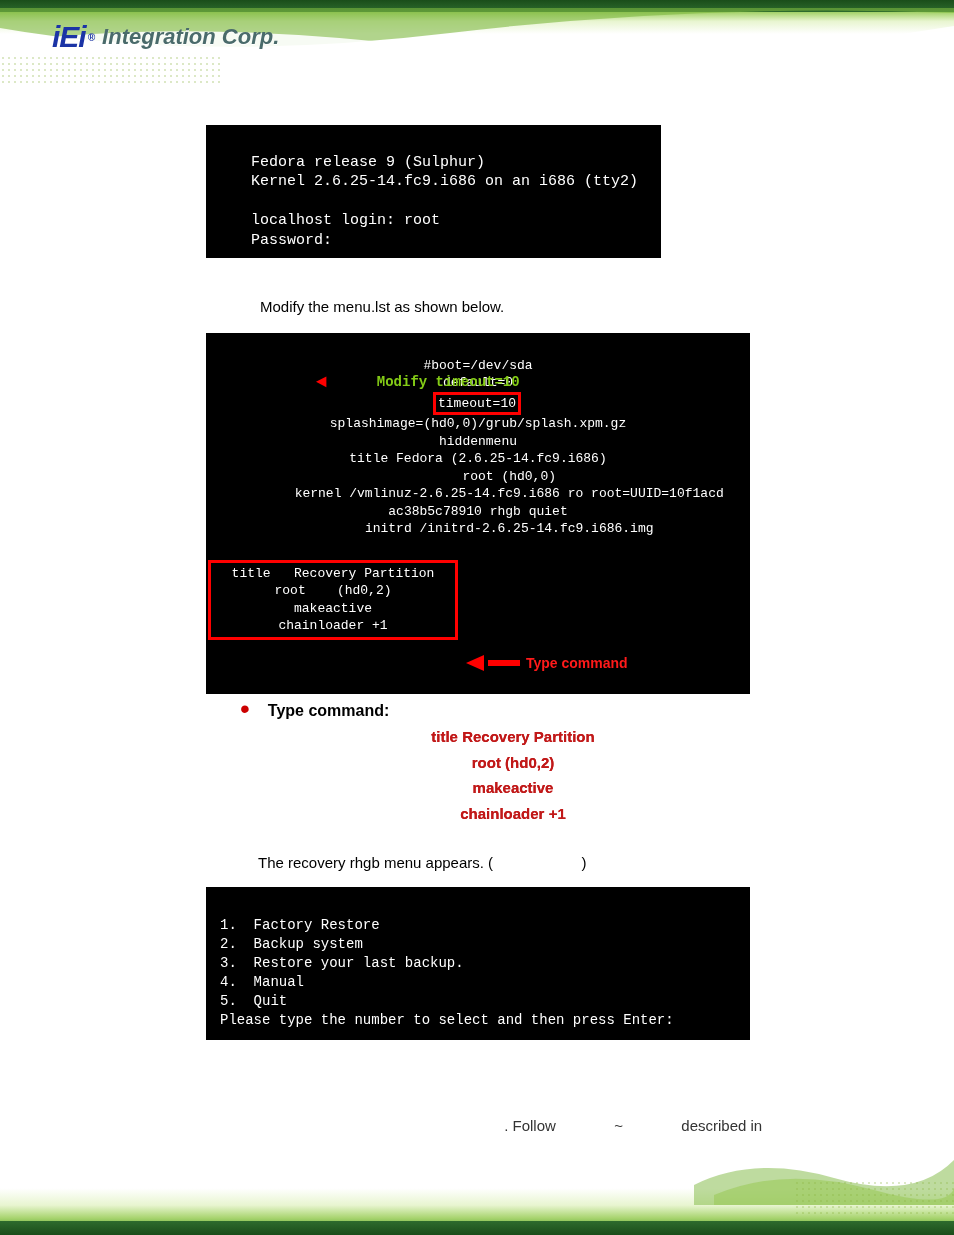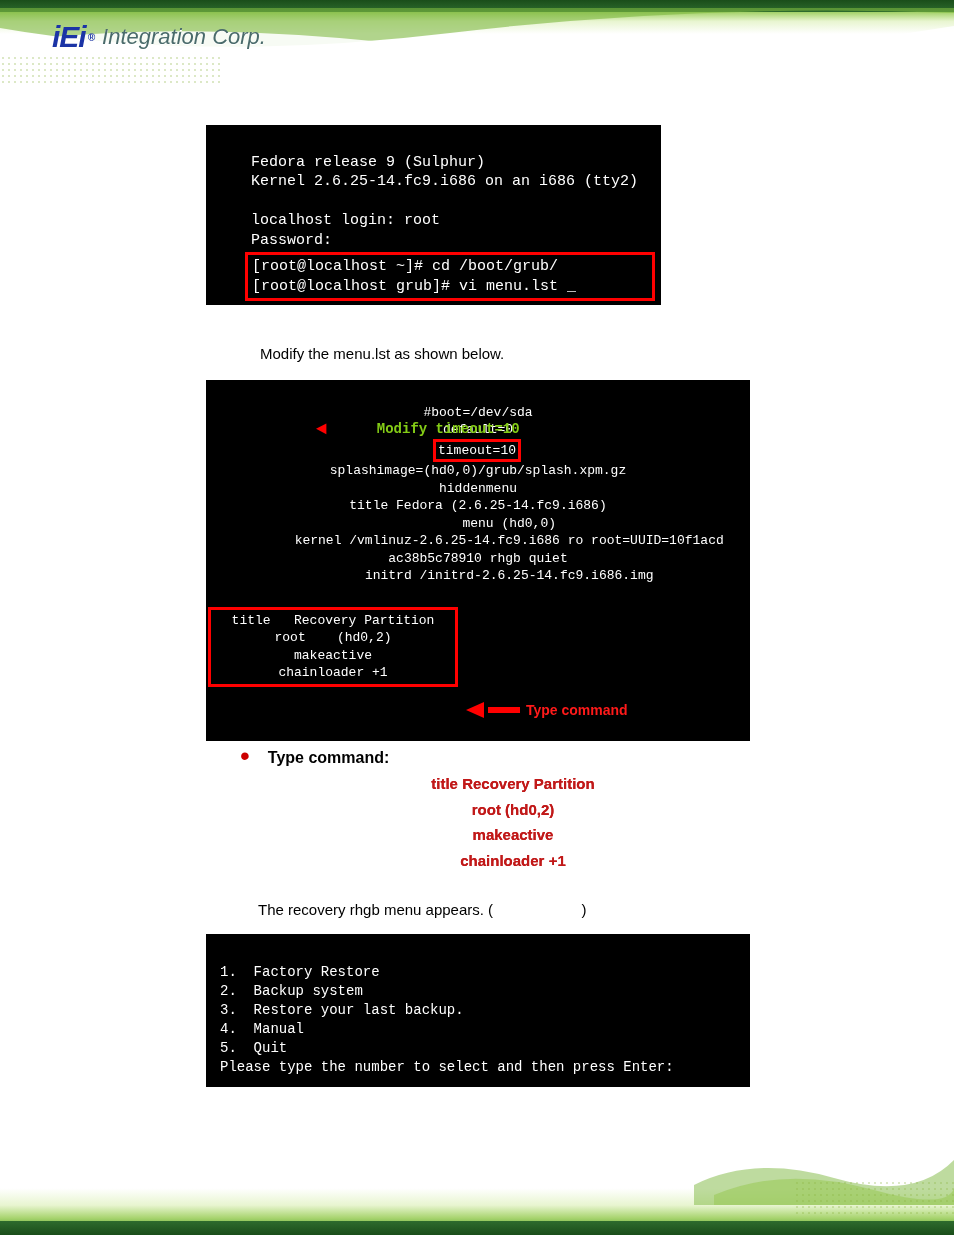--- a/index.html
+++ b/index.html
@@ -50,21 +50,21 @@
     letter-spacing: -1px;
     font-style: italic;
     display: flex;
     align-items: center;
   }
   .logo-mark .i1, .logo-mark .i2 { color: #1b34a6; }
   .logo-mark .e { color: #1b34a6; }
   .logo-mark .reg { font-size: 10px; vertical-align: top; margin-left: 2px; }
   .logo-text {
     font-style: italic;
-    font-weight: 400;
+    font-weight: 700;
     font-size: 22px;
     color: #4a6b6b;
     text-shadow: 0 1px 0 #fff;
   }
   .header-dots {
     position: absolute;
     left: 0; top: 55px;
     width: 220px; height: 30px;
     background: radial-gradient(circle, rgba(139,179,63,0.6) 1px, transparent 1.5px);
     background-size: 6px 6px;
@@ -278,34 +278,33 @@
 </div>
 
 <div class="content">
 
   <div class="terminal term1">
 <span>Fedora release 9 (Sulphur)</span>
 <span>Kernel 2.6.25-14.fc9.i686 on an i686 (tty2)</span>
 
 <span>localhost login: root</span>
 <span>Password:</span>
-<div class="redbox"><span>[root@localhost ~]# cd /boot/grub/</span>
-<span>[root@localhost grub]# vi menu.lst _</span></div></div>
+</div>
 
   <div class="body-text">Modify the menu.lst as shown below.</div>
 
   <div class="term2-wrap">
     <div class="terminal term2">
 <span>#boot=/dev/sda</span>
 <span>default=0</span>
 <span class="redbox-timeout">timeout=10</span><span class="arrow-left"><span class="lbl">Modify timeout=10</span></span>
 <span>splashimage=(hd0,0)/grub/splash.xpm.gz</span>
 <span>hiddenmenu</span>
 <span>title Fedora (2.6.25-14.fc9.i686)</span>
-<span>        menu (hd0,0)</span>
+<span>        root (hd0,0)</span>
 <span>        kernel /vmlinuz-2.6.25-14.fc9.i686 ro root=UUID=10f1acd</span>
 <span>ac38b5c78910 rhgb quiet</span>
 <span>        initrd /initrd-2.6.25-14.fc9.i686.img</span>
 
 <div class="redbox-block"><span>title   Recovery Partition</span>
 <span>root    (hd0,2)</span>
 <span>makeactive</span>
 <span>chainloader +1</span></div>
       <div class="arrow-right">
         <div class="ar"></div>

